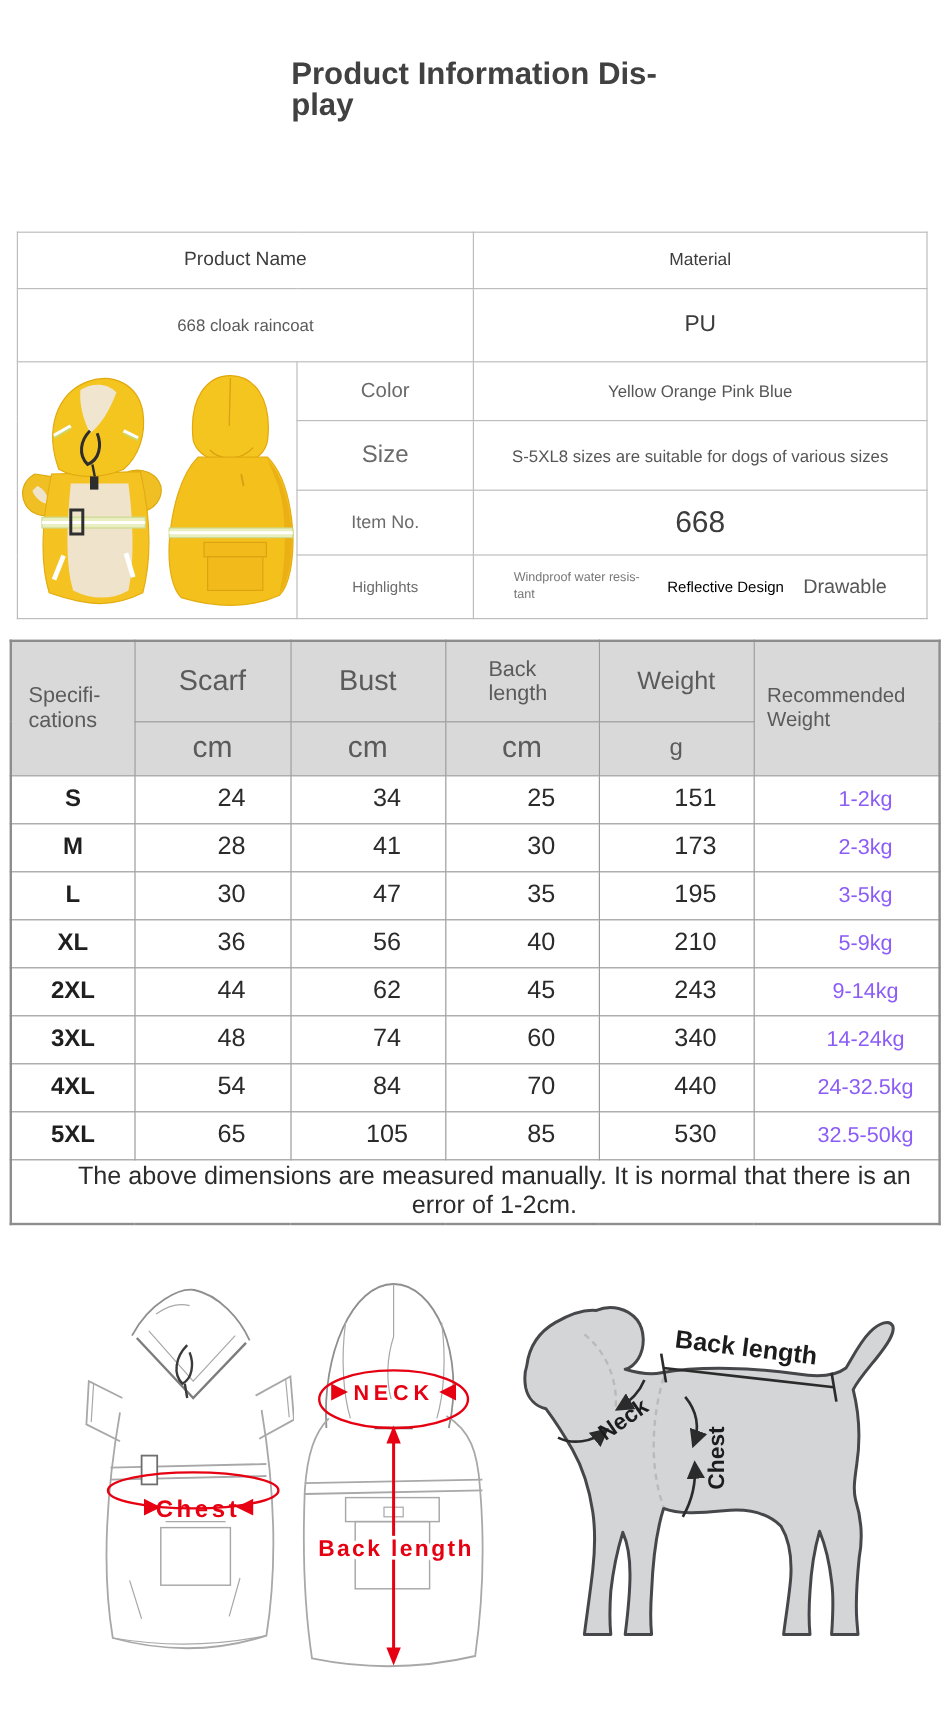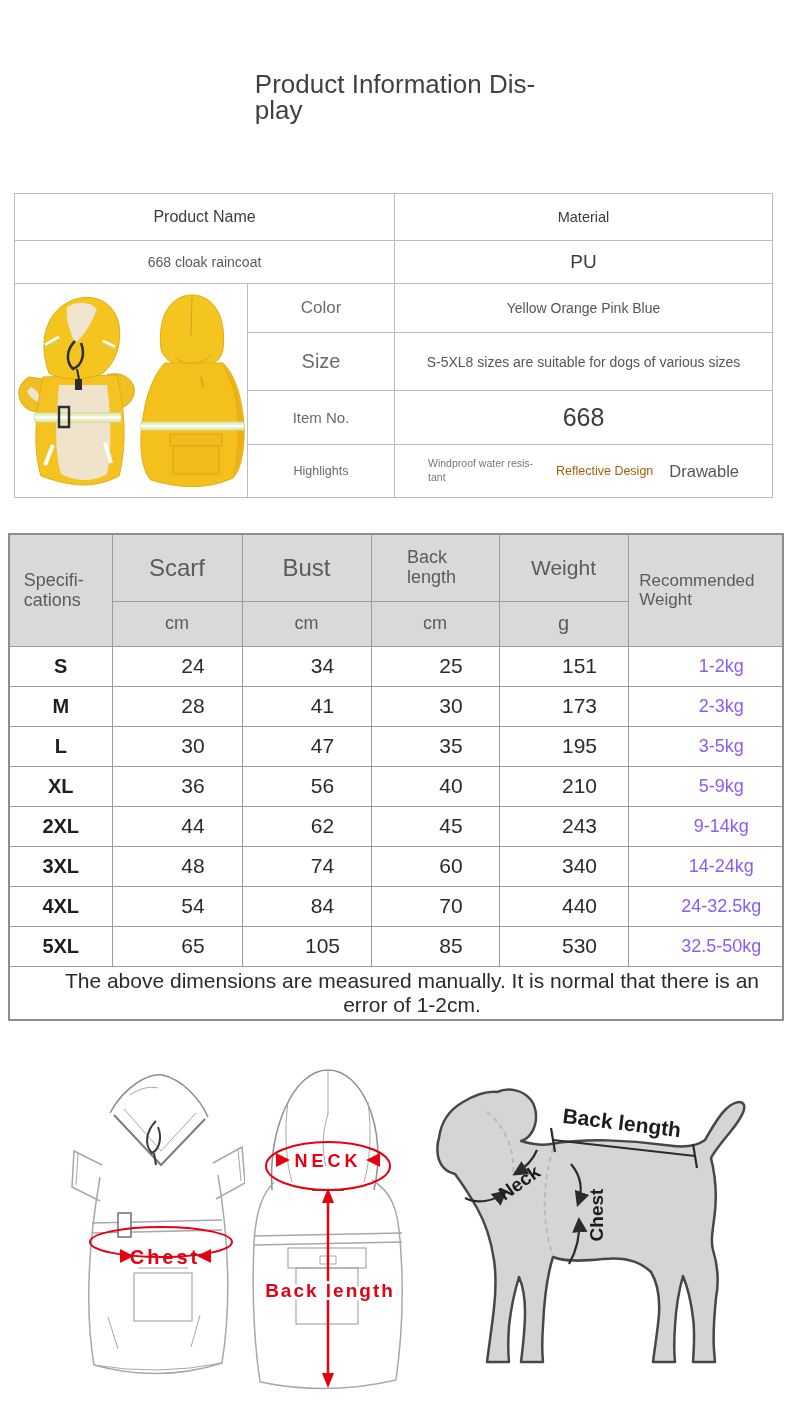--- a/index.html
+++ b/index.html
@@ -1,60 +1,60 @@
 <!DOCTYPE html>
 <html><head>
 <meta charset="utf-8">
 <style>
   html,body{margin:0;padding:0;background:#fff;}
   .page{position:relative;width:790px;height:1427px;background:#ffffff;overflow:hidden;
         font-family:"Liberation Sans","DejaVu Sans",sans-serif;color:#333;}
 
   
-  .header{position:absolute;top:71px;left:0;width:100%;text-align:center;}
+  .header{position:absolute;top:48px;left:0;width:100%;text-align:center;font-weight:bold;}
   .title{display:inline-block;text-align:left;font-size:26px;line-height:26px;color:#414141;letter-spacing:0px;}
   .title span{display:block;}
   .subtitle{position:absolute;top:130px;left:0;width:100%;text-align:center;
             font-size:17px;color:#a6a6a6;letter-spacing:0.5px;}
 
   
   .info-wrap{position:absolute;top:193px;left:14px;}
   table.info{border-collapse:collapse;table-layout:fixed;width:758px;}
   table.info td{border:1px solid #bdbdbd;text-align:center;vertical-align:middle;padding:0;overflow:hidden;}
-  .r1{height:47px;} .r2{height:43px;} .r3{height:49px;} .r4{height:58px;} .r5{height:54px;margin-top:28px;} .r6{height:53px;}
+  .r1{height:47px;} .r2{height:61px;} .r3{height:49px;} .r4{height:58px;} .r5{height:54px;margin-top:28px;} .r6{height:53px;}
   .pn-label{font-size:16px;color:#3c3c3c;}
   .mat-label{font-size:14.5px;color:#3c3c3c;}
   .pn-value{font-size:14px;color:#5a5a5a;}
   .pu-value{font-size:19px;color:#3c3c3c;}
   td.lbl{text-align:left;padding-left:48px;color:#6b6b6b;}
   .lbl-color{font-size:17px;}
   .lbl-size{font-size:20px;}
   .lbl-item{font-size:15px;}
   .lbl-high{font-size:12.5px;color:#8b8b8b;}
   .val{font-size:14px;color:#565656;}
   .val-item{font-size:25px;color:#3c3c3c;}
   .high-parts{display:flex;align-items:center;justify-content:center;gap:16px;padding:0 8px;}
   .hp1{width:112px;text-align:left;font-size:10.5px;line-height:1.3;color:#787878;}
-  .hp2{font-size:12.5px;color:#a16207;}
+  .hp2{font-size:12.5px;color:#000000;}
   .hp3{font-size:16.5px;color:#565656;}
   .photo-cell{padding:0;}
   .photo-cell svg{display:block;}
 
   
   .size-wrap{position:absolute;top:533px;left:8px;}
   table.size{border-collapse:collapse;table-layout:fixed;width:774px;border:2px solid #8d8d8d;}
   table.size th,table.size td{border:1px solid #9c9c9c;text-align:center;vertical-align:middle;padding:0;}
   table.size thead th{background:#d9d9d9;color:#5b5b5b;font-weight:400;}
   .hr1{height:67px;} .hr2{height:45px;}
   .spec-head{display:inline-block;width:74px;text-align:left;font-size:18px;line-height:1.15;}
   .col-big{font-size:24px;}
   .col-weight{font-size:21px;}
   .bl-head{display:inline-block;width:56px;text-align:left;font-size:18px;line-height:1.1;}
   .rec-head{display:inline-block;width:132px;text-align:left;font-size:17px;line-height:1.15;}
-  .unit{font-weight:bold;font-size:18px;color:#2e2e2e;}
+  .unit{font-weight:bold;font-size:25px;color:#2e2e2e;}
   .unit-g{font-size:20px;}
   table.size tbody tr{height:40px;}
   table.size tbody th{background:#fff;font-weight:bold;font-size:20px;color:#1f1f1f;}
   table.size tbody td{font-size:21px;color:#2b2b2b;padding-left:32px;}
   table.size tbody td.rec{font-size:18px;color:#8b5cf6;}
   tr.note-row td{height:52px;font-size:11px;color:#808080;border-top:1px solid #9c9c9c;}
 
   
   .sketchA{position:absolute;left:70px;top:1065px;}
   .sketchB{position:absolute;left:248px;top:1062px;}

